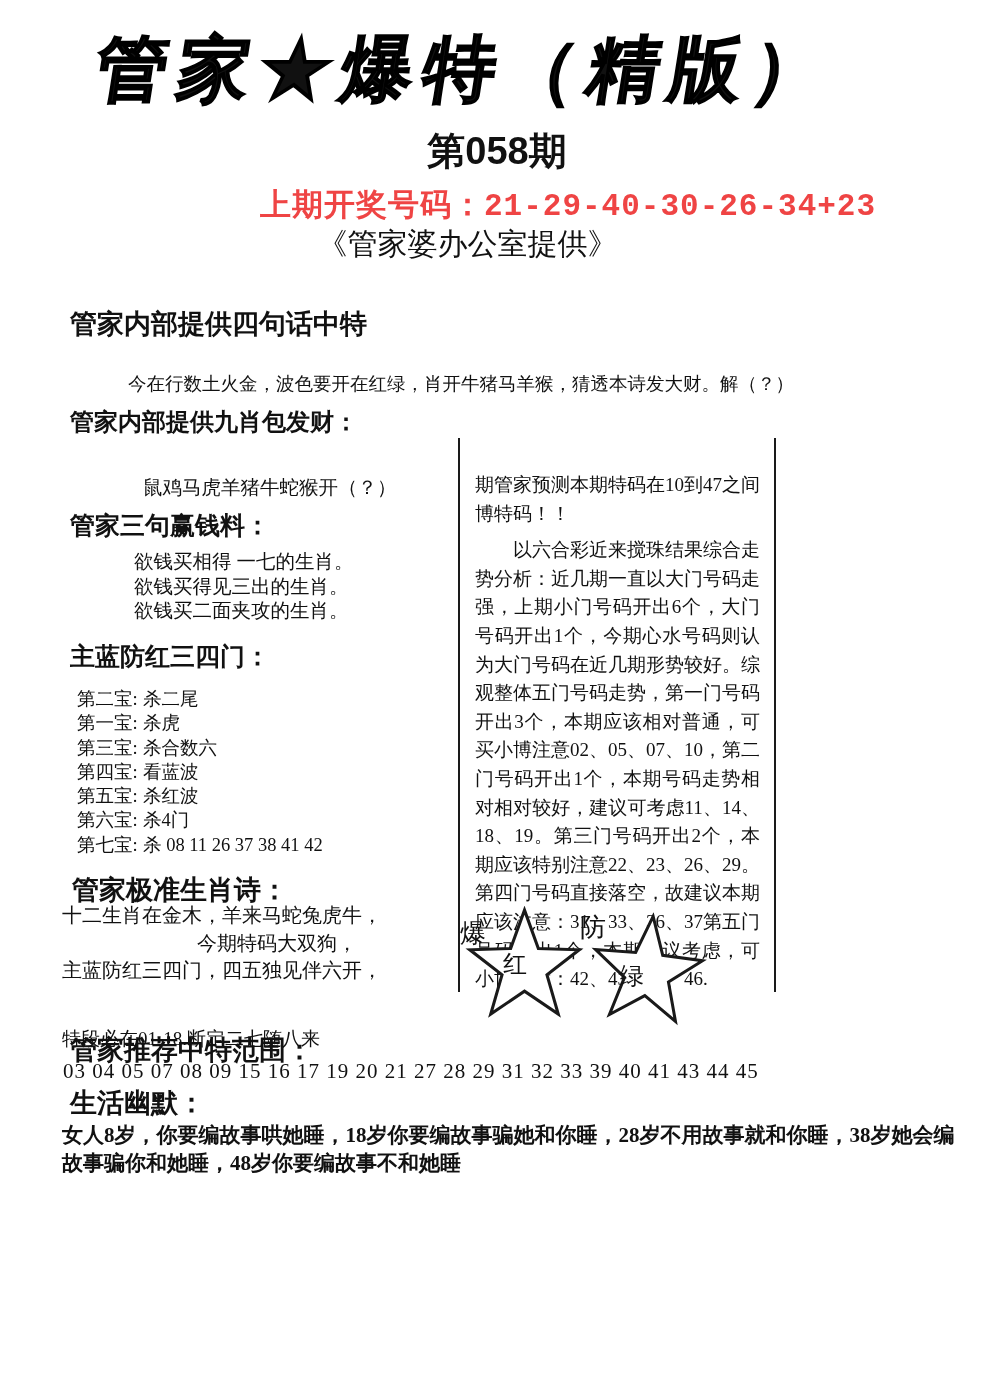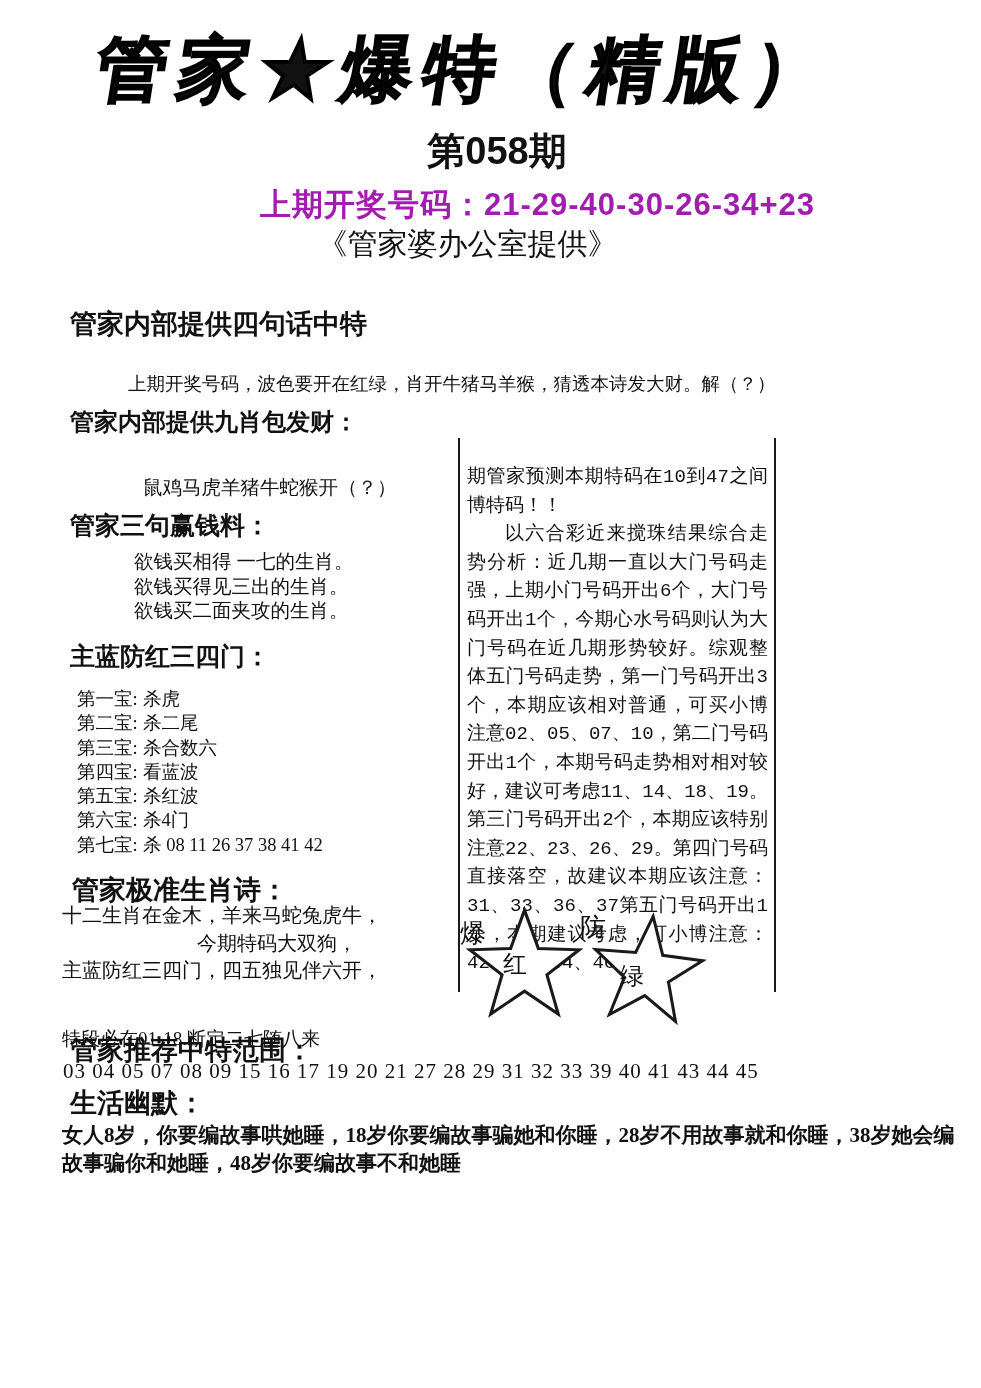--- a/index.html
+++ b/index.html
@@ -49,54 +49,54 @@
     position:absolute;top:1121px;left:62px;width:900px;
     font-size:21px;font-weight:bold;line-height:28px;
   }
   
   .rcol{
     position:absolute;left:458px;top:438px;width:318px;height:554px;box-sizing:border-box;
     border-left:2px solid #1a1a1a;border-right:2px solid #1a1a1a;
     padding:25px 6px 0 7px;
     font-size:19px;line-height:28.6px;text-align:justify;
   }
-  .rcol p{margin:0;font-family:Liberation Mono, monospace;}
+  .rcol p{margin:8px;}
   .rcol .indent{text-indent:2em;}
   
   .star-svg{position:absolute;}
   .star-prefix{position:absolute;font-size:26px;white-space:nowrap;}
   .star-inner{position:absolute;font-size:24px;white-space:nowrap;}
 </style>
 </head>
 <body>
 
 <div class="page">
 
   <div class="title">管家★爆特（精版）</div>
   <div class="issue">第058期</div>
-  <div class="lastdraw" style="color:#a21caf;">上期开奖号码：21-29-40-30-26-34+23</div>
+  <div class="lastdraw" style="color:#ef4444;font-family:Liberation Mono, monospace;">上期开奖号码：21-29-40-30-26-34+23</div>
   <div class="provider">《管家婆办公室提供》</div>
 
   <div class="h h-md" style="top:306px;left:70px;">管家内部提供四句话中特</div>
-  <div class="body-line poem-four">上期开奖号码，波色要开在红绿，肖开牛猪马羊猴，猜透本诗发大财。解（？）</div>
+  <div class="body-line poem-four">今在行数土火金，波色要开在红绿，肖开牛猪马羊猴，猜透本诗发大财。解（？）</div>
 
   <div class="h h-lg" style="top:406px;left:70px;font-size:24px;">管家内部提供九肖包发财：</div>
   <div class="body-line nine-line">鼠鸡马虎羊猪牛蛇猴开（？）</div>
 
   <div class="h h-lg" style="top:509px;left:70px;">管家三句赢钱料：</div>
   <div class="three-lines">
     <div>欲钱买相得 一七的生肖。</div>
     <div>欲钱买得见三出的生肖。</div>
     <div>欲钱买二面夹攻的生肖。</div>
   </div>
 
   <div class="h h-lg" style="top:640px;left:70px;">主蓝防红三四门：</div>
   <div class="treasures">
+    <div><span class="t-label">第二宝:</span><span class="t-value">杀二尾</span></div>
     <div><span class="t-label">第一宝:</span><span class="t-value">杀虎</span></div>
-    <div><span class="t-label">第二宝:</span><span class="t-value">杀二尾</span></div>
     <div><span class="t-label">第三宝:</span><span class="t-value">杀合数六</span></div>
     <div><span class="t-label">第四宝:</span><span class="t-value">看蓝波</span></div>
     <div><span class="t-label">第五宝:</span><span class="t-value">杀红波</span></div>
     <div><span class="t-label">第六宝:</span><span class="t-value">杀4门</span></div>
     <div><span class="t-label">第七宝:</span><span class="t-value">杀 08 11 26 37 38 41 42</span></div>
   </div>
 
   <div class="h h-md" style="top:872px;left:72px;">管家极准生肖诗：</div>
   <div class="zline" style="top:902px;left:62px;">十二生肖在金木，羊来马蛇兔虎牛，</div>
   <div class="zline" style="top:930px;left:197px;">今期特码大双狗，</div>

